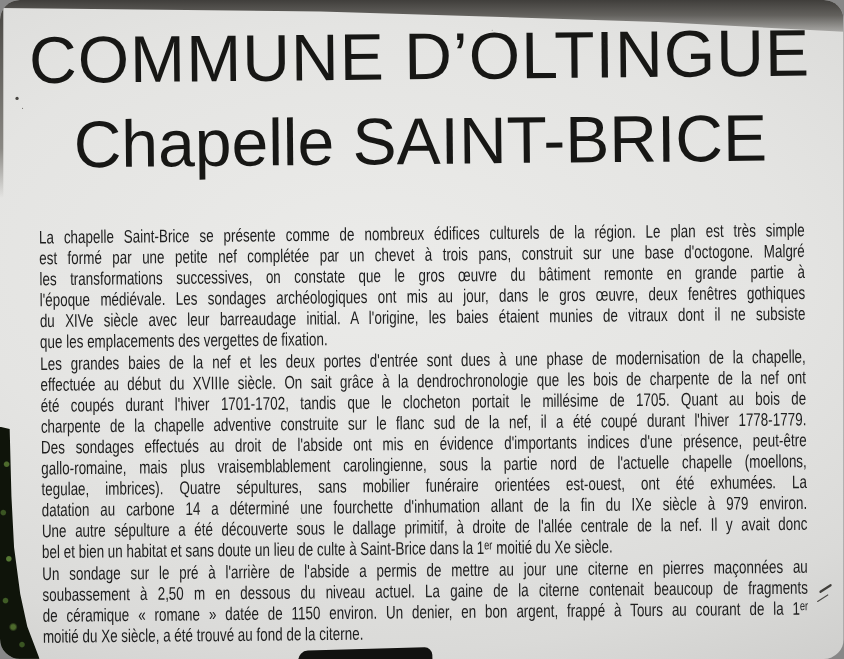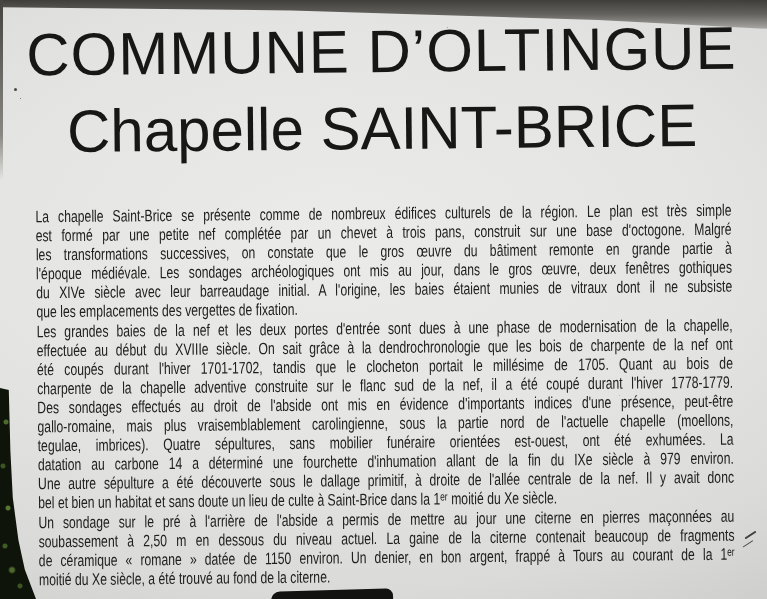--- a/index.html
+++ b/index.html
@@ -5,20 +5,21 @@
   html,body { margin:0; padding:0; background:#888; }
   .photo {
     position:relative;
     width:767px; height:599px;
     overflow:hidden;
     margin:0 auto;
     background:
       radial-gradient(ellipse 130% 95% at 44% 40%,
         #ebebe9 0%, #e4e4e2 38%, #dadad8 62%, #cacac8 82%, #b2b2b0 96%, #a3a3a1 100%);
     font-family:"Liberation Sans","DejaVu Sans",sans-serif;
+    border-radius:18px;
   }
   .content {
     position:absolute; inset:0;
     transform:rotate(-0.55deg);
     transform-origin:50% 45%;
     color:#1b1b19;
   }
   .title {
     margin:20px 0 0 0;
     font-size:60px; line-height:64px;

